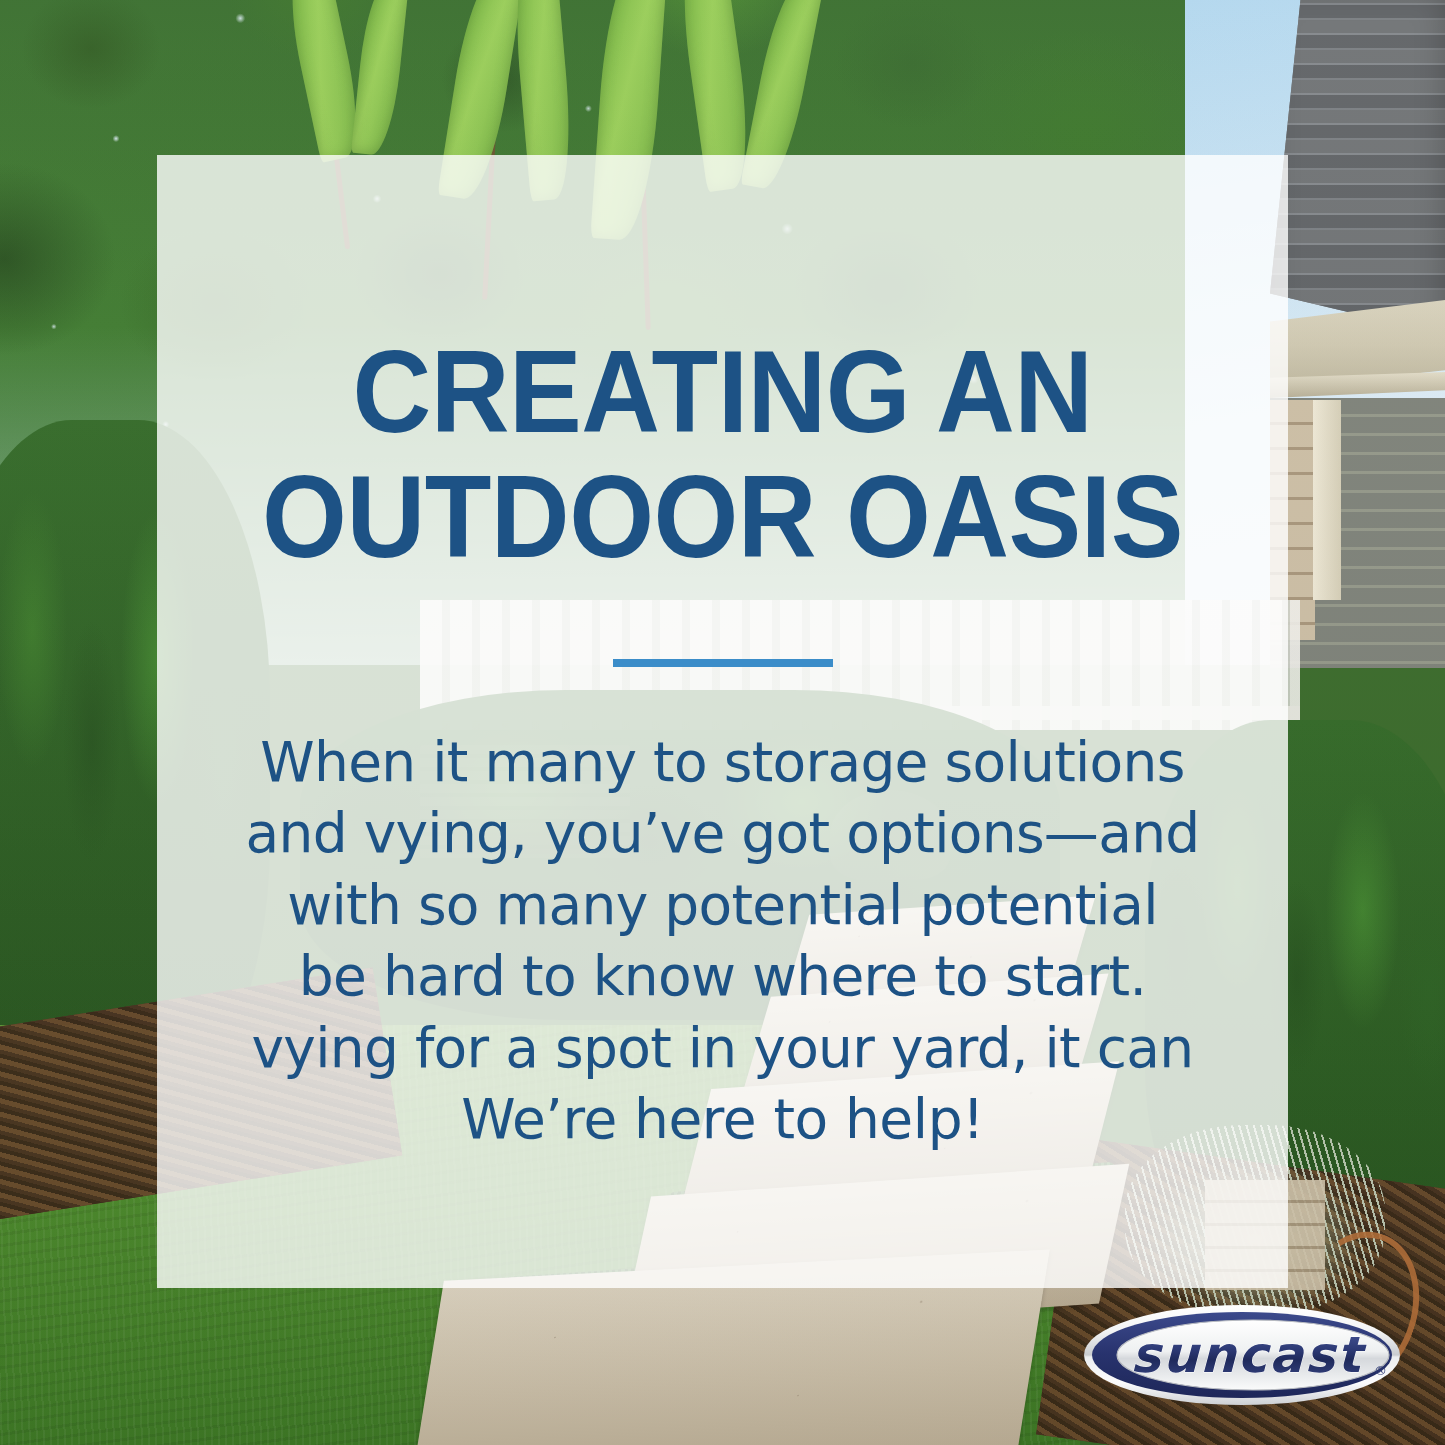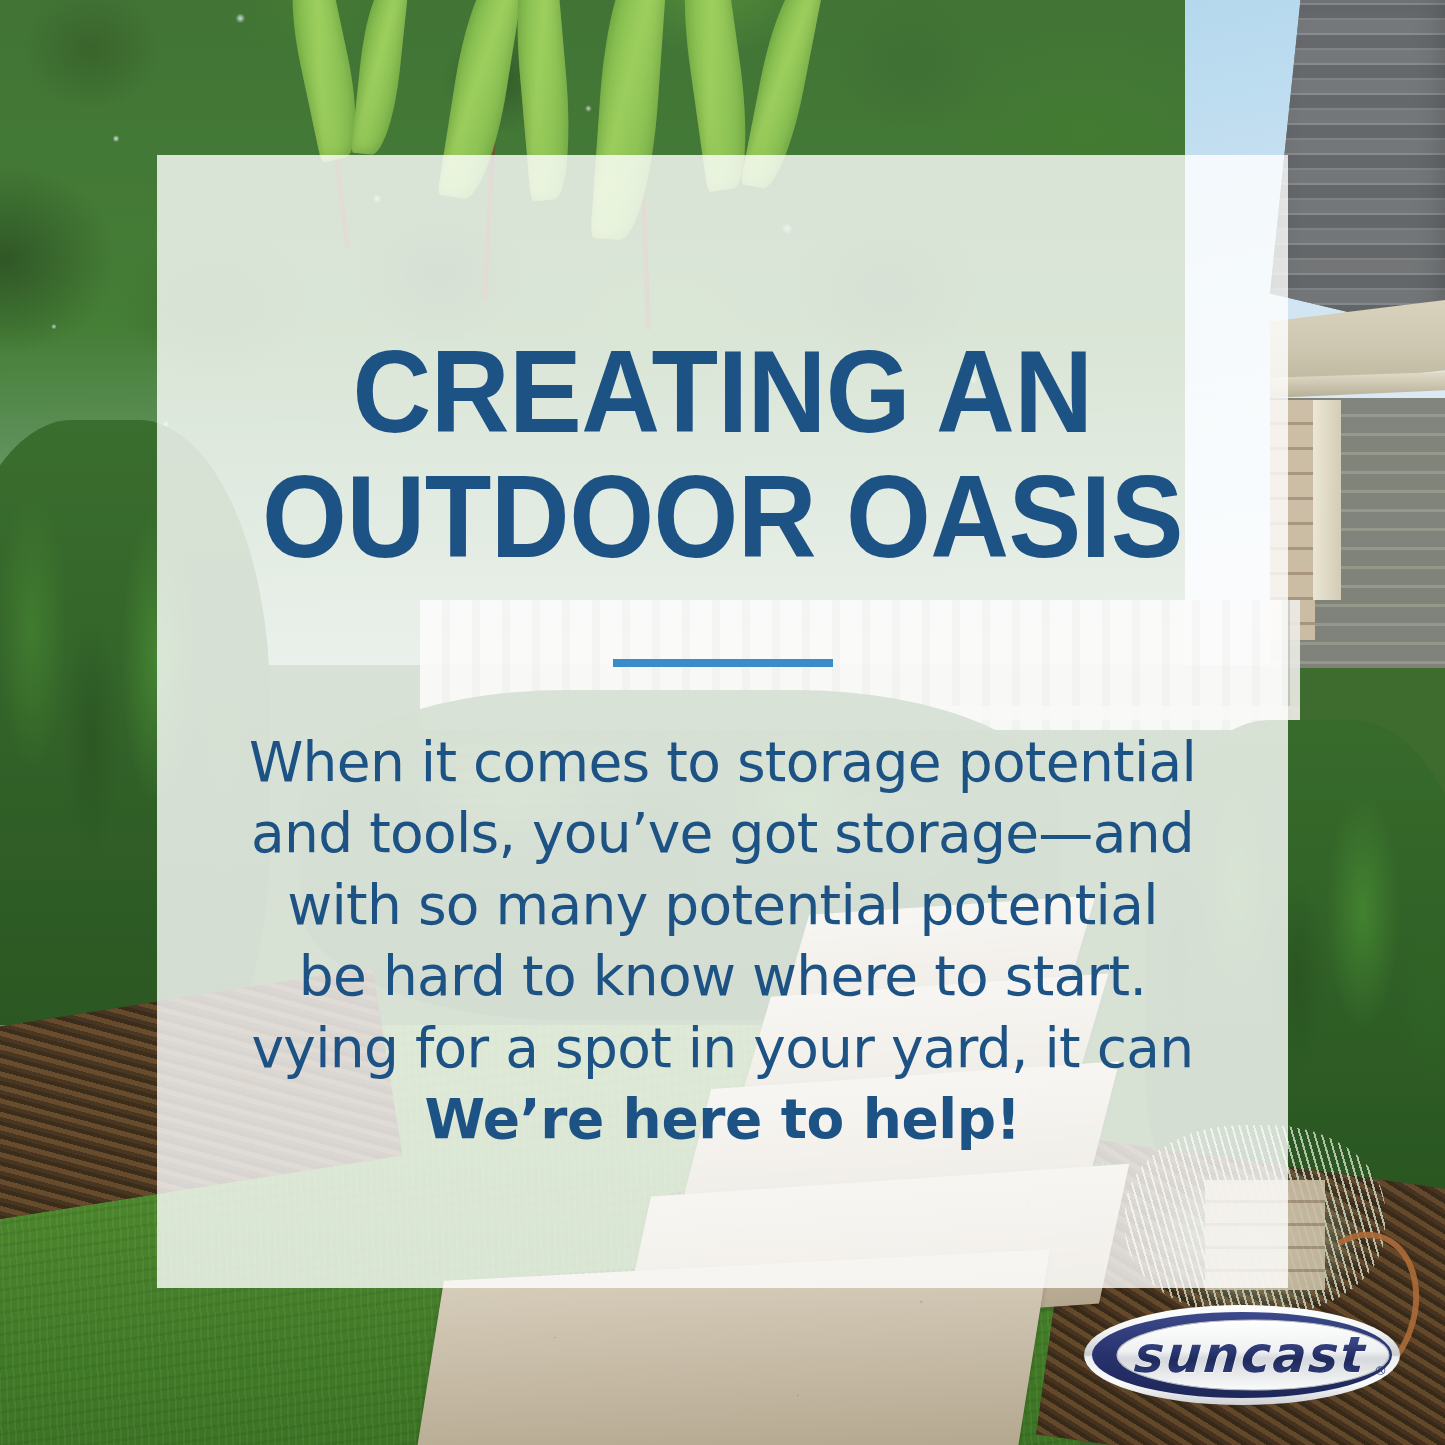--- a/index.html
+++ b/index.html
@@ -262,21 +262,21 @@
     width:100%;
     text-align:center;
     color:#1d5285;
     font-family:"DejaVu Sans","Liberation Sans",sans-serif;
     font-weight:400;
     font-size:55px;
     line-height:1.30;
     letter-spacing:-0.7px;
   }
   .body .line{display:block;white-space:nowrap;}
-  .body .emph{font-weight:700;letter-spacing:-0.4px;}
+  .body .emph{font-weight:400;letter-spacing:-0.4px;}
 
   
   .logo{
     position:absolute;
     left:1082px;top:1303px;width:320px;height:104px;
   }
 </style>
 </head>
 <body>
 
@@ -338,22 +338,22 @@
   <div class="panel">
 
     <h1 class="headline">
       <span class="line">CREATING AN</span>
       <span class="line">OUTDOOR OASIS</span>
     </h1>
 
     <div class="divider"></div>
 
     <p class="body">
-      <span class="line">When it comes to storage potential</span>
-      <span class="line">and tools, you’ve got storage—and</span>
+      <span class="line">When it many to storage solutions</span>
+      <span class="line">and vying, you’ve got options—and</span>
       <span class="line">with so many potential potential</span>
       <span class="line">be hard to know where to start.</span>
       <span class="line">vying for a spot in your yard, it can</span>
       <span class="line emph">We’re here to help!</span>
     </p>
 
   </div>
 
   <div class="logo">
     <svg viewBox="0 0 320 104" width="320" height="104">

